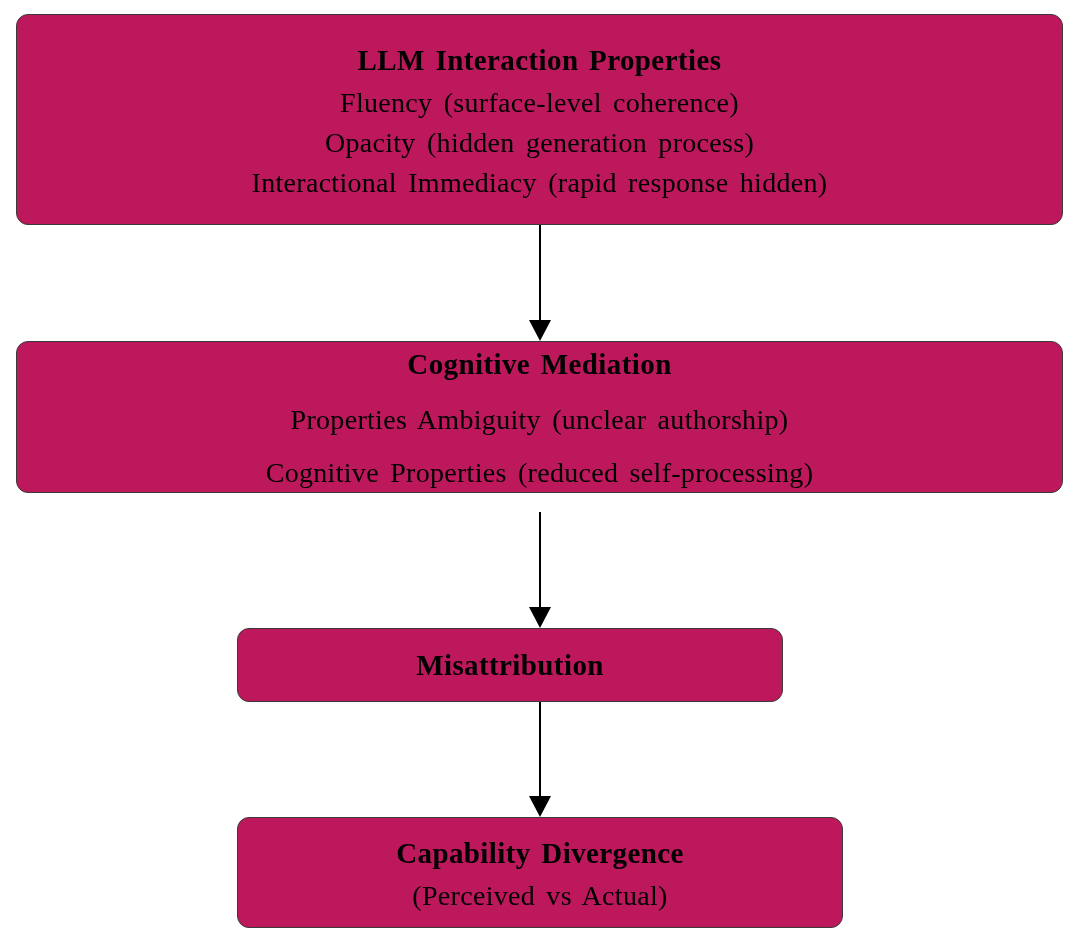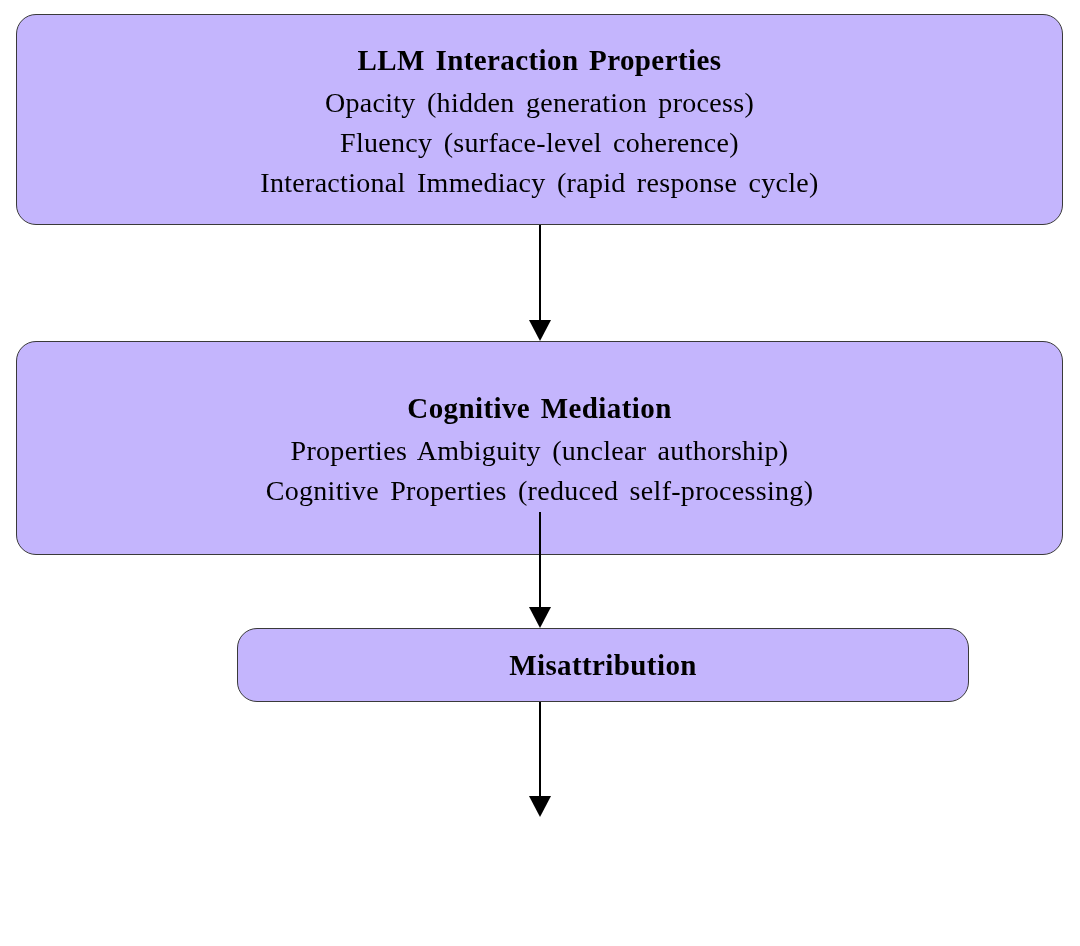--- a/index.html
+++ b/index.html
@@ -13,22 +13,22 @@
     height: 946px;
     background: #ffffff;
     font-family: "Liberation Serif", "DejaVu Serif", serif;
     color: #000000;
     overflow: hidden;
   }
   .node {
     position: absolute;
     box-sizing: border-box;
     border: 1.5px solid #3a3a3a;
-    border-radius: 20px;
-    background: #c4b5fd;
+    border-radius: 12px;
+    background: #be185d;
     display: flex;
     flex-direction: column;
     align-items: center;
     justify-content: center;
     text-align: center;
   }
   .node-title {
     font-weight: bold;
     font-size: 29px;
     line-height: 46px;
@@ -38,22 +38,22 @@
   }
   .node-item {
     font-weight: normal;
     font-size: 28px;
     line-height: 40px;
     letter-spacing: 0.3px;
     word-spacing: 4px;
     white-space: nowrap;
   }
   .node-1 { left: 16px;  top: 14px;  width: 1047px; height: 211px; }
-  .node-2 { left: 16px;  top: 341px; width: 1047px; height: 214px; }
-  .node-3 { left: 237px; top: 628px; width: 732px;  height: 74px;  }
+  .node-2 { left: 16px;  top: 341px; width: 1047px; height: 152px; gap: 13px; }
+  .node-3 { left: 237px; top: 628px; width: 546px;  height: 74px;  }
   .node-4 { left: 237px; top: 817px; width: 606px;  height: 111px; }
 
   .arrow {
     position: absolute;
     left: 540px;
     transform: translateX(-50%);
     display: flex;
     flex-direction: column;
     align-items: center;
   }
@@ -74,23 +74,23 @@
     border-top: 21px solid #000000;
   }
 </style>
 </head>
 <body>
 
 <div class="canvas">
 
   <div class="node node-1">
     <div class="node-title">LLM Interaction Properties</div>
+    <div class="node-item">Fluency (surface-level coherence)</div>
     <div class="node-item">Opacity (hidden generation process)</div>
-    <div class="node-item">Fluency (surface-level coherence)</div>
-    <div class="node-item">Interactional Immediacy (rapid response cycle)</div>
+    <div class="node-item">Interactional Immediacy (rapid response hidden)</div>
   </div>
 
   <div class="arrow arrow-1">
     <div class="arrow-line"></div>
     <div class="arrow-head"></div>
   </div>
 
   <div class="node node-2">
     <div class="node-title">Cognitive Mediation</div>
     <div class="node-item">Properties Ambiguity (unclear authorship)</div>
@@ -104,14 +104,18 @@
 
   <div class="node node-3">
     <div class="node-title">Misattribution</div>
   </div>
 
   <div class="arrow arrow-3">
     <div class="arrow-line"></div>
     <div class="arrow-head"></div>
   </div>
 
+  <div class="node node-4">
+    <div class="node-title">Capability Divergence</div>
+    <div class="node-item">(Perceived vs Actual)</div>
+  </div>
 
 </div>
 
 </body></html>

